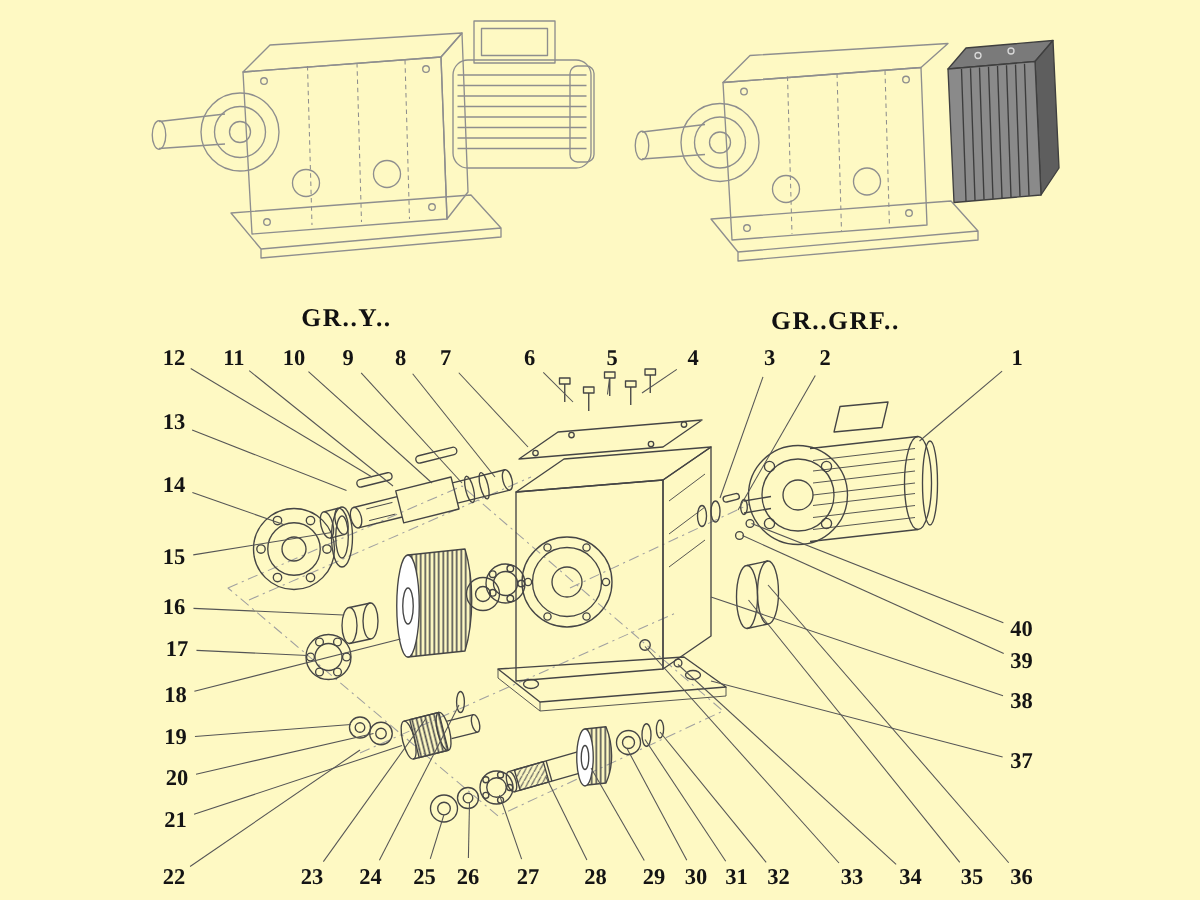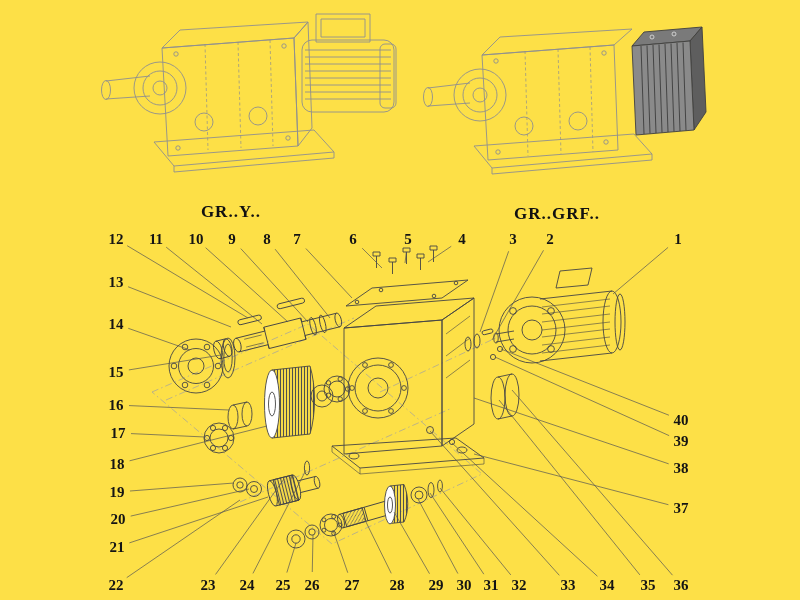--- a/index.html
+++ b/index.html
@@ -1,16 +1,16 @@
 <!DOCTYPE html>
 <html><head>
 <meta charset="utf-8">
 <style>
   html,body{margin:0;padding:0;background:#ffffff;}
-  .stage{position:relative;width:800px;height:600px;background:#fde047;overflow:hidden;
+  .stage{position:relative;width:800px;height:600px;background:#fef9c3;overflow:hidden;
          font-family:"Liberation Serif",serif;}
   svg{display:block;}
   .sketch{stroke:#8e8e8e;fill:none;stroke-width:0.9;stroke-linejoin:round;}
   .sketch .dash{stroke-dasharray:3 2.5;stroke-width:0.7;}
   .exp{stroke:#454545;fill:none;stroke-width:0.9;stroke-linejoin:round;}
   .exp .thin{stroke-width:0.6;}
   .phantom{stroke:#a0a0a0;fill:none;stroke-width:0.7;stroke-dasharray:7 3 1.5 3;}
   .leader{stroke:#555555;stroke-width:0.7;}
   .callout-num{font-family:"Liberation Serif",serif;font-size:15px;font-weight:bold;
                fill:#141414;text-anchor:middle;dominant-baseline:central;stroke:none;}

